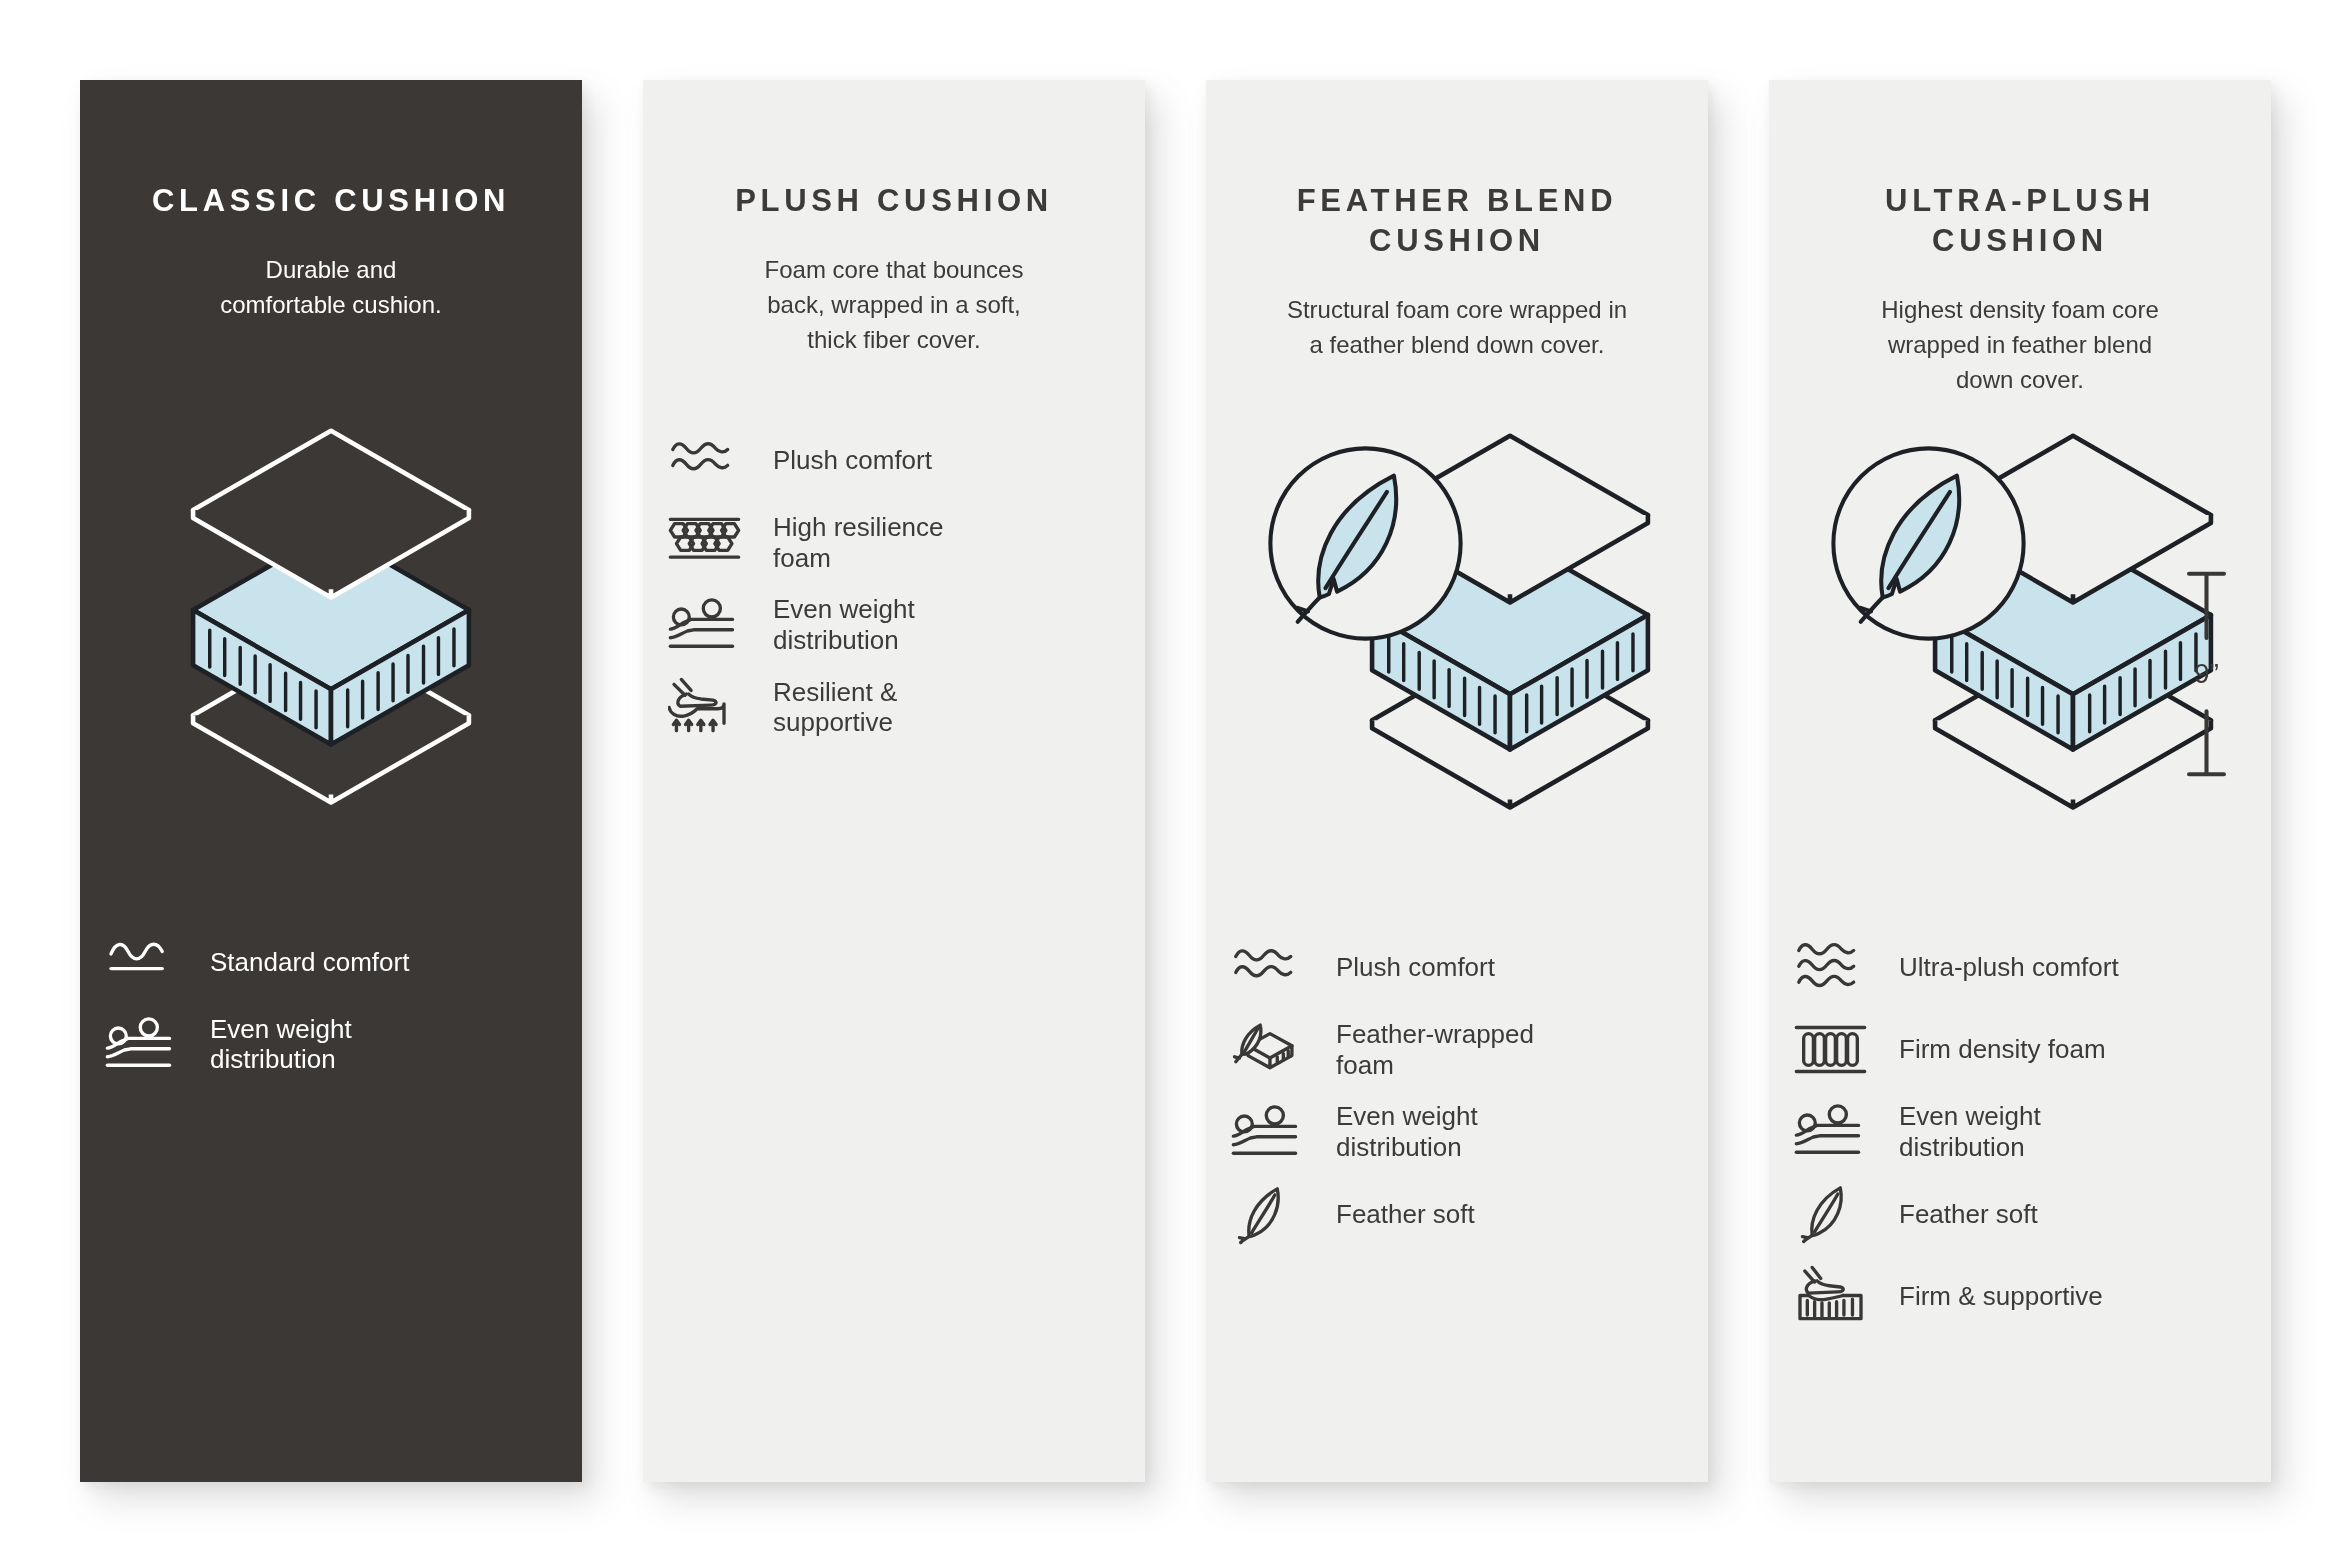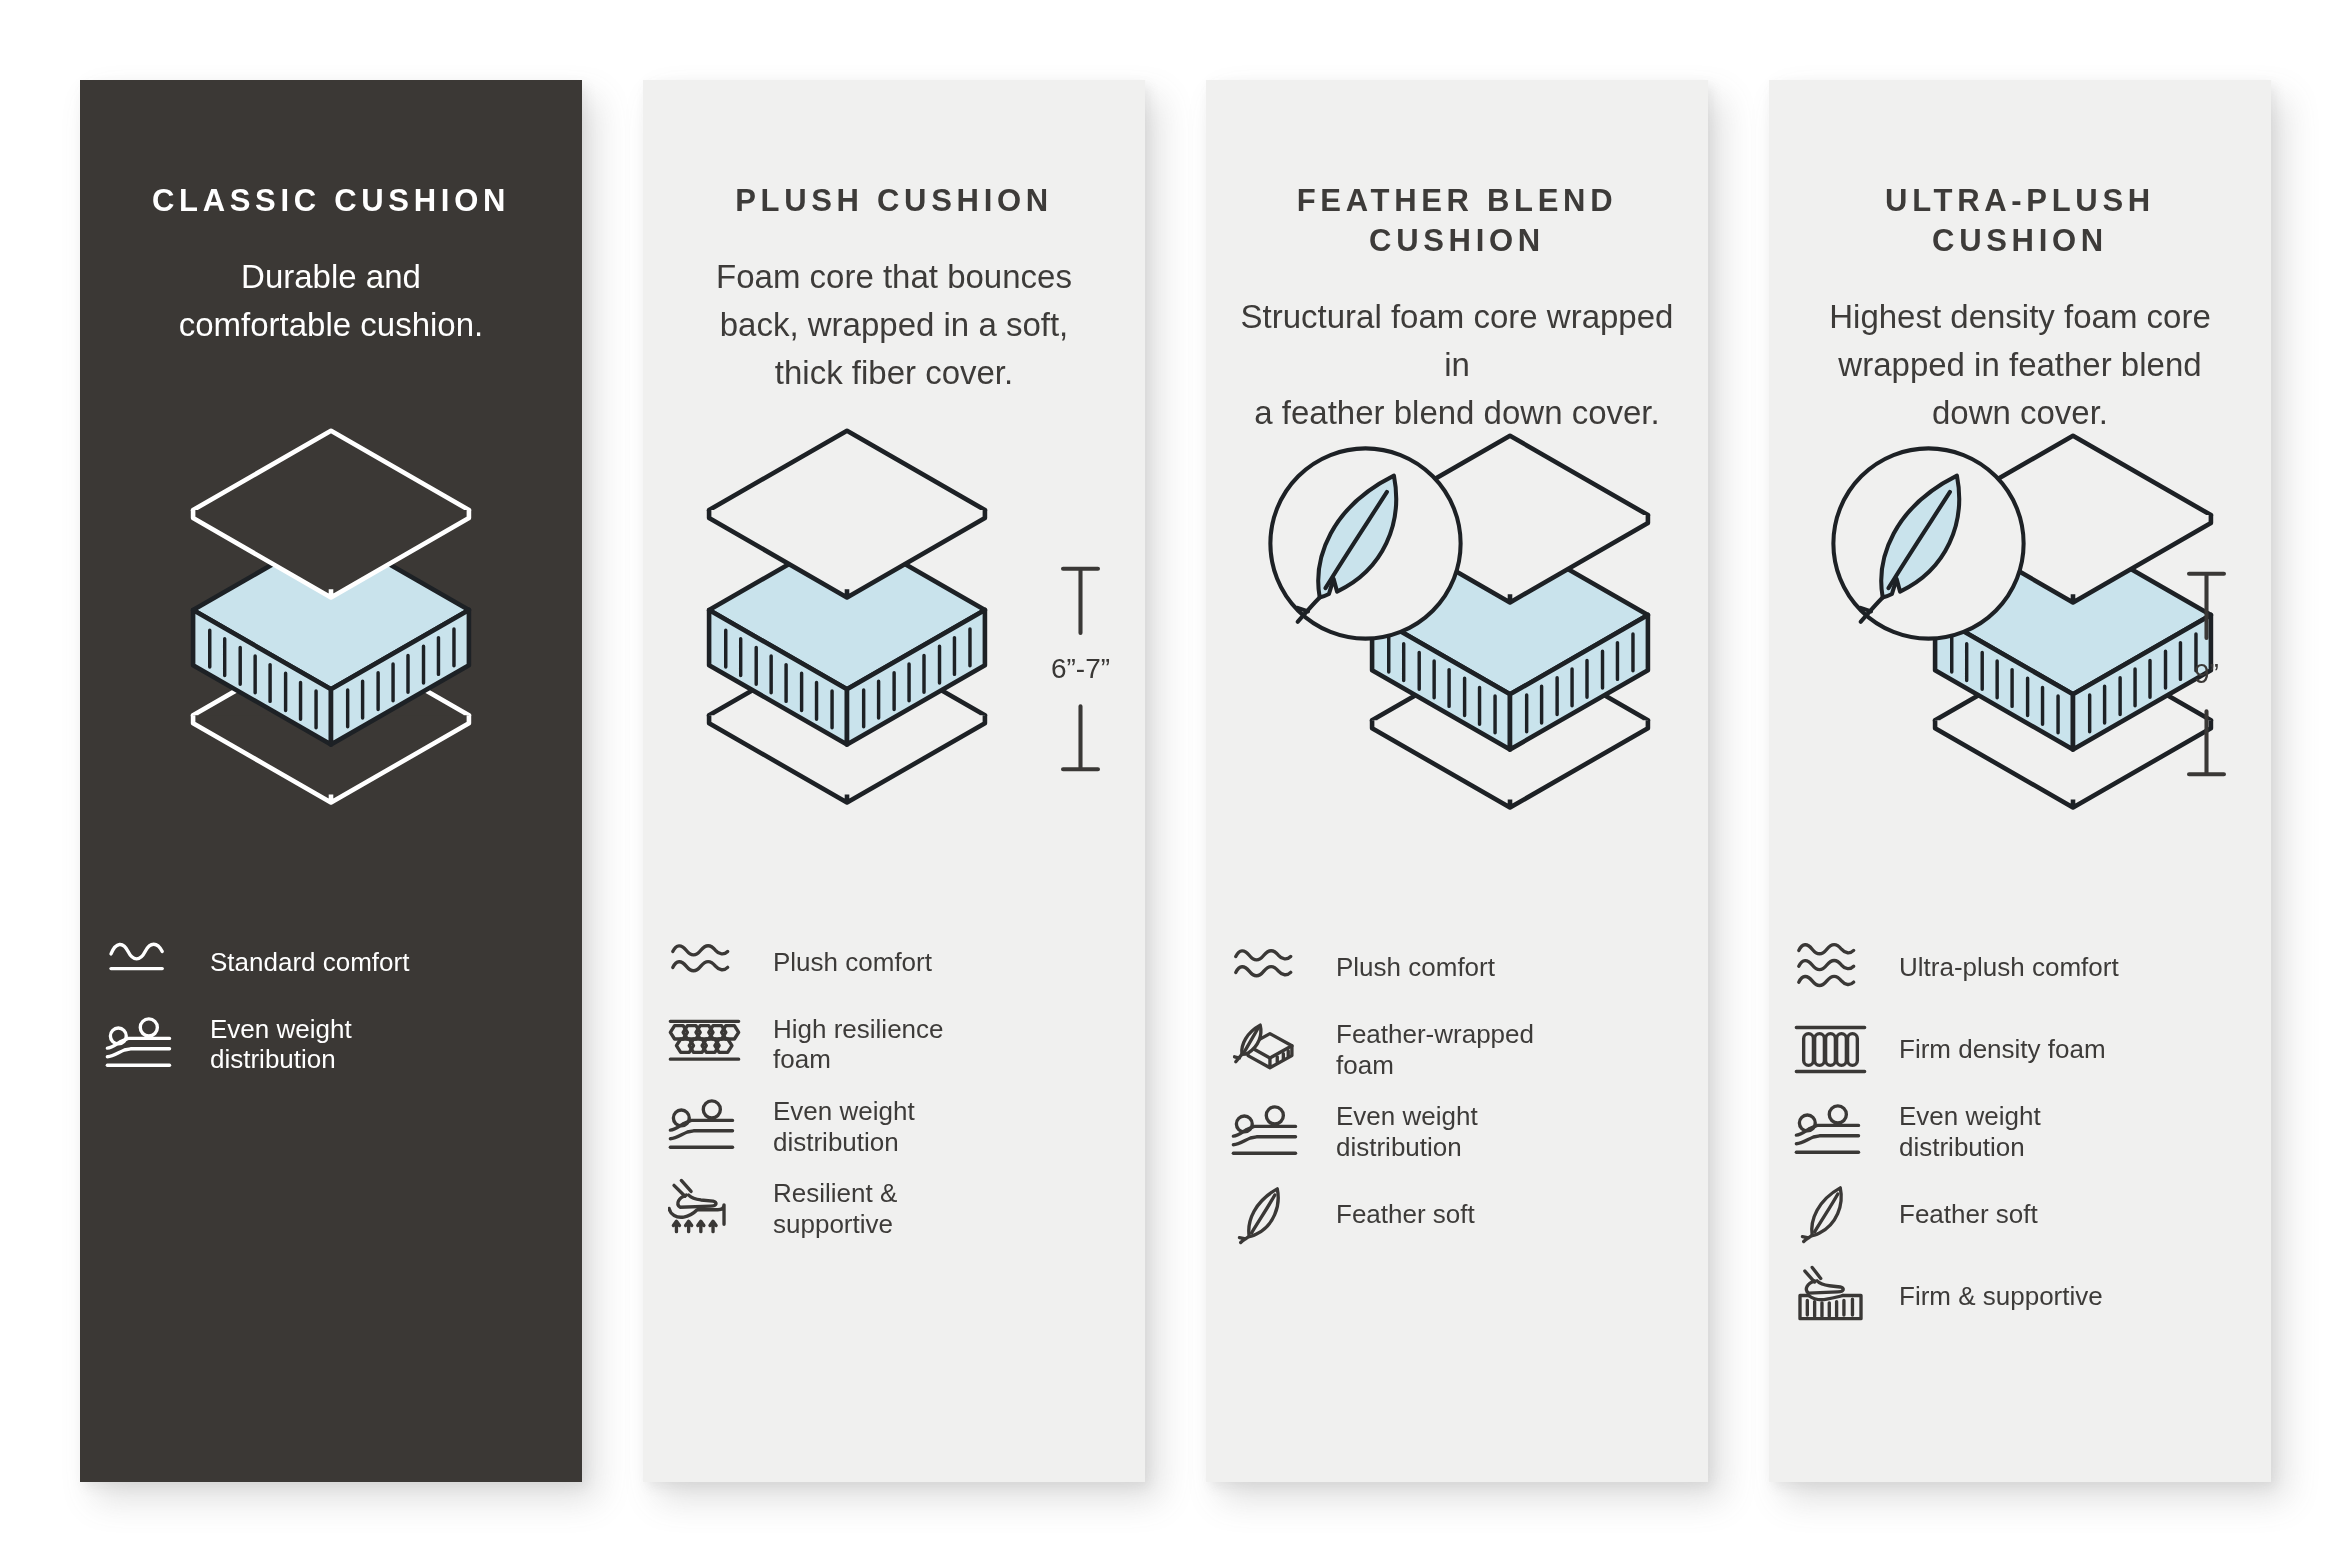--- a/index.html
+++ b/index.html
@@ -18,21 +18,21 @@
     box-shadow: 15px 17.5px 32px rgba(100,100,100,0.20), 3.5px 4.7px 10.5px rgba(100,100,100,0.10);
   }
   .panel--dark  { background:var(--panel-dark,#3b3835);  color:var(--text-light,#ffffff);
                   --panel-bg:var(--panel-dark,#3b3835);  --plate-stroke:#ffffff; }
   .panel--light { background:var(--panel-light,#f0f0ef); color:var(--text-dark,#3d3b39);
                   --panel-bg:var(--panel-light,#f0f0ef); --plate-stroke:var(--outline-dark,#1d2125); }
 
   .panel-header { padding:75px 34px 0; height:252px; text-align:center; }
   .panel-title  { font-size:31px; font-weight:700; letter-spacing:4.7px; line-height:1.3;
                   white-space:pre-line; }
-  .panel-desc   { margin-top:32px; font-size:33px; line-height:1.45; white-space:pre-line; }
+  .panel-desc   { margin-top:32px; font-size:24px; line-height:1.45; white-space:pre-line; }
 
   .diagram { height:484px; position:relative; }
   .cushion-svg { width:350px; height:385px; display:block; margin:17.5px auto 0; }
   .panel--plush  .cushion-svg { margin:17.5px auto 0 29px; }
   .panel--badged .cushion-svg { margin:23px 23px 0 auto; }
   .badge-svg { position:absolute; left:58px; top:11.7px; width:203px; height:203px; }
   .measure-svg { position:absolute; right:15px; top:139px; width:99px; height:210px; }
   .mline { stroke:#3a3836; stroke-width:7; fill:none; stroke-linecap:round; }
   .mtext { font-size:48px; fill:#3a3836; }
 
@@ -208,29 +208,20 @@
     </div>
   </section>
 
   <section class="panel panel--light panel--plush">
     <header class="panel-header">
       <h2 class="panel-title">PLUSH CUSHION</h2>
       <p class="panel-desc">Foam core that bounces
 back, wrapped in a soft,
 thick fiber cover.</p>
     </header>
-    <div class="diagram">
-      <svg class="cushion-svg" viewBox="0 0 600 670">
-          <use href="#sym-cushion"></use>
-        </svg>
-      <svg class="measure-svg" viewBox="0 0 170 360">
-        <path class="mline" d="M55,8 H115 M85,8 V118 M85,244 V352 M55,352 H115"></path>
-        <text class="mtext" x="85" y="196" text-anchor="middle">6”-7”</text>
-      </svg>
-    </div>
     <div class="features">
       <div class="feature">
         <span class="ficon">
             <svg viewBox="0 0 120 100">
               <use href="#sym-wave2"></use>
             </svg>
           </span>
         <span class="flabel">Plush comfort</span>
       </div>
       <div class="feature">

